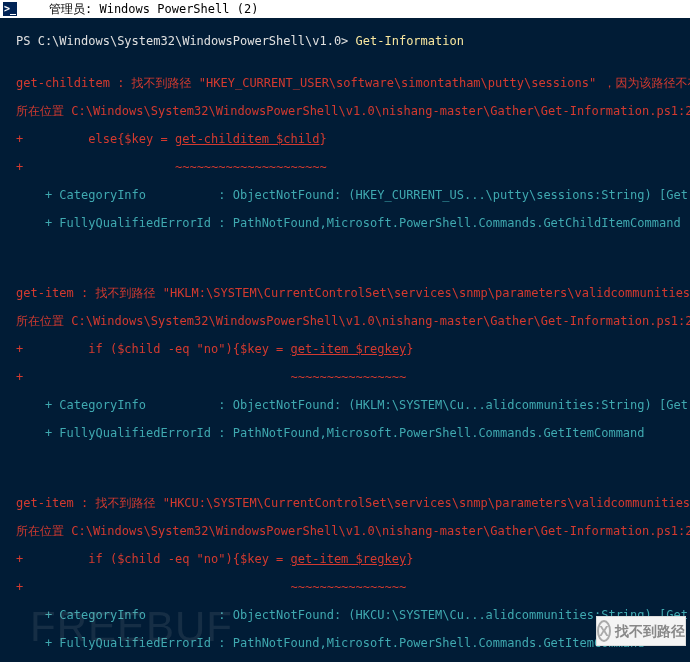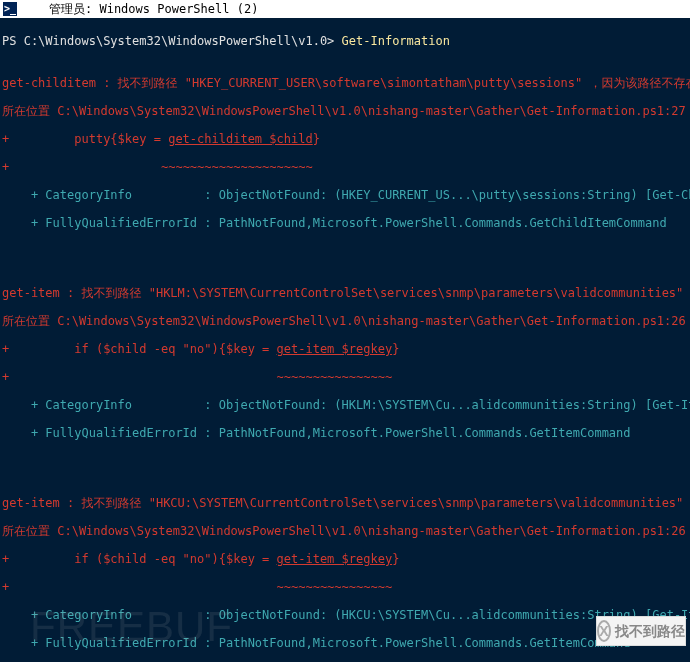--- a/index.html
+++ b/index.html
@@ -21,21 +21,21 @@
   .titlebar .icon {
     width: 14px; height: 14px;
     background: #012456;
     display: flex; align-items: center; justify-content: center;
   }
   .titlebar .icon span { color: #fff; font-size: 10px; font-weight: bold; }
   .titlebar .title { color: #000; font-size: 12px; margin-left: 28px; }
   .terminal {
     background: #011c36;
     color: #c9d1d9;
-    padding: 2px 0 2px 2px;
+    padding: 2px 0 2px 16px;
     height: calc(100% - 18px);
     white-space: pre;
     position: relative;
     overflow: hidden;
   }
   .line { min-height: 14px; }
   .prompt { color: #e0e0e0; }
   .cmd { color: #f9e79f; }
   .err-red { color: #d43a2f; }
   .err-under { color: #d43a2f; text-decoration: underline; }
@@ -84,21 +84,21 @@
       <span>&gt;_</span>
     </div>
   <div class="title">管理员: Windows PowerShell (2)</div>
 </div>
 
 <div class="terminal">
 <div class="line"><span class="prompt">PS C:\Windows\System32\WindowsPowerShell\v1.0&gt; </span><span class="cmd">Get-Information</span></div>
 
 <div class="line"><span class="err-red">get-childitem : 找不到路径 "HKEY_CURRENT_USER\software\simontatham\putty\sessions" ，因为该路径不存在。</span></div>
 <div class="line"><span class="err-red">所在位置 C:\Windows\System32\WindowsPowerShell\v1.0\nishang-master\Gather\Get-Information.ps1:27 字符: 21</span></div>
-<div class="line"><span class="err-red">+         putty{$key = </span><span class="err-under">get-childitem $child</span><span class="err-red">}</span></div>
+<div class="line"><span class="err-red">+         else{$key = </span><span class="err-under">get-childitem $child</span><span class="err-red">}</span></div>
 <div class="line"><span class="err-red">+                     </span><span class="err-red">~~~~~~~~~~~~~~~~~~~~~</span></div>
 <div class="line"><span class="cyan">    + CategoryInfo          : ObjectNotFound: (HKEY_CURRENT_US...\putty\sessions:String) [Get-ChildItem], ItemNotFoundE</span></div>
 <div class="line"><span class="cyan">    + FullyQualifiedErrorId : PathNotFound,Microsoft.PowerShell.Commands.GetChildItemCommand</span></div>
 <div class="line"><span class="darkred"> </span></div>
 
 <div class="line"><span class="err-red">get-item : 找不到路径 "HKLM:\SYSTEM\CurrentControlSet\services\snmp\parameters\validcommunities" ，因为该路径不存在。</span></div>
 <div class="line"><span class="err-red">所在位置 C:\Windows\System32\WindowsPowerShell\v1.0\nishang-master\Gather\Get-Information.ps1:26 字符: 37</span></div>
 <div class="line"><span class="err-red">+         if ($child -eq "no"){$key = </span><span class="err-under">get-item $regkey</span><span class="err-red">}</span></div>
 <div class="line"><span class="err-red">+                                     </span><span class="err-red">~~~~~~~~~~~~~~~~</span></div>
 <div class="line"><span class="cyan">    + CategoryInfo          : ObjectNotFound: (HKLM:\SYSTEM\Cu...alidcommunities:String) [Get-Item], ItemNotFoundExcep</span></div>

